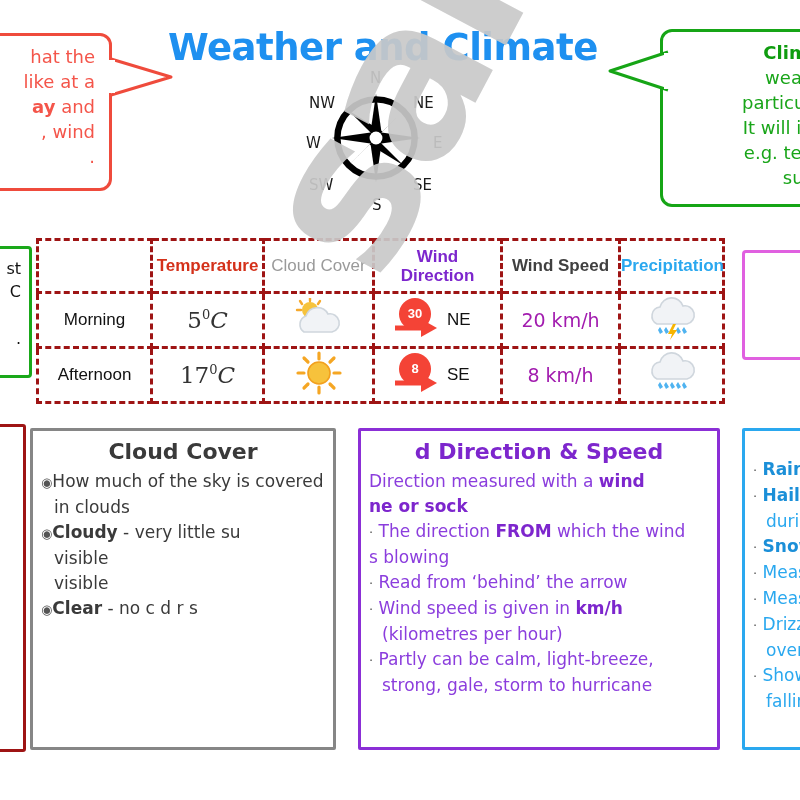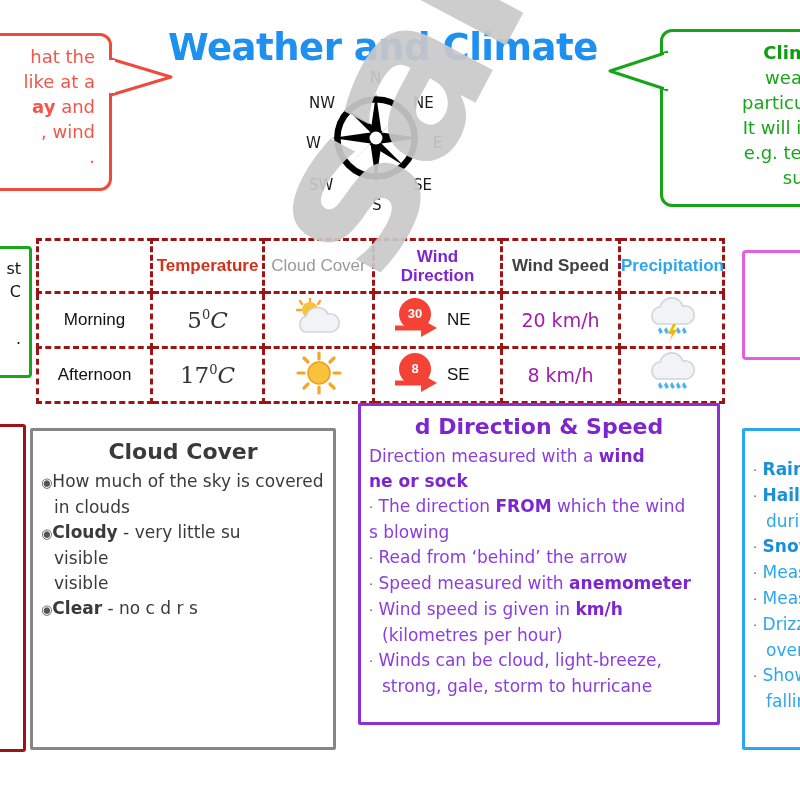--- a/index.html
+++ b/index.html
@@ -204,21 +204,21 @@
     width: 306px; height: 322px;
     border-color: #868686;
     border-radius: 2px;
     color: #3a3a3a;
   }
   .box-cloud .info-title { color:#3a3a3a; }
   .box-cloud li { color:#3a3a3a; }
   .bull { color:#555; font-size:13px; }
 
   .box-wind {
-    left: 358px; top: 403px;
+    left: 358px; top: 428px;
     width: 362px; height: 322px;
     border-color: #8b2fd6;
     border-radius: 2px;
     color: #8b3ddd;
   }
   .box-wind .info-title { color:#7d26cd; }
   .box-wind li { color:#8b3ddd; }
   .box-wind li b { color:#7d26cd; }
 
   .box-prec {
@@ -473,24 +473,23 @@
   </div>
 
   <div class="info-box box-wind">
     <div class="info-title">d Direction &amp; Speed</div>
     <ul>
       <li><span>Direction measured with a </span><b>wind</b></li>
       <li style="text-indent:0;padding-left:0"><b>ne or sock</b></li>
       <li><span class="bull">·</span> <span>The direction </span><b>FROM</b><span> which the wind</span></li>
       <li style="text-indent:0;padding-left:0"><span>s blowing</span></li>
       <li><span class="bull">·</span> <span>Read from ‘behind’ the arrow</span></li>
-      <li><span class="bull">·</span> <span>Speed measured with </span><b>anemometer</b></li>
       <li><span class="bull">·</span> <span>Wind speed is given in </span><b>km/h</b></li>
       <li style="text-indent:0;padding-left:13px"><span>(kilometres per hour)</span></li>
-      <li><span class="bull">·</span> <span>Winds can be cloud, light-breeze,</span></li>
+      <li><span class="bull">·</span> <span>Partly can be calm, light-breeze,</span></li>
       <li style="text-indent:0;padding-left:13px"><span>strong, gale, storm to hurricane</span></li>
     </ul>
   </div>
 
   <div class="info-box box-prec">
     <div class="info-title"></div>
     <ul style="margin-top:20px">
       <li><span class="bull">·</span> <b>Rain</b></li>
       <li><span class="bull">·</span> <b>Hail</b></li>
       <li style="text-indent:0;padding-left:13px"><span>during</span></li>

